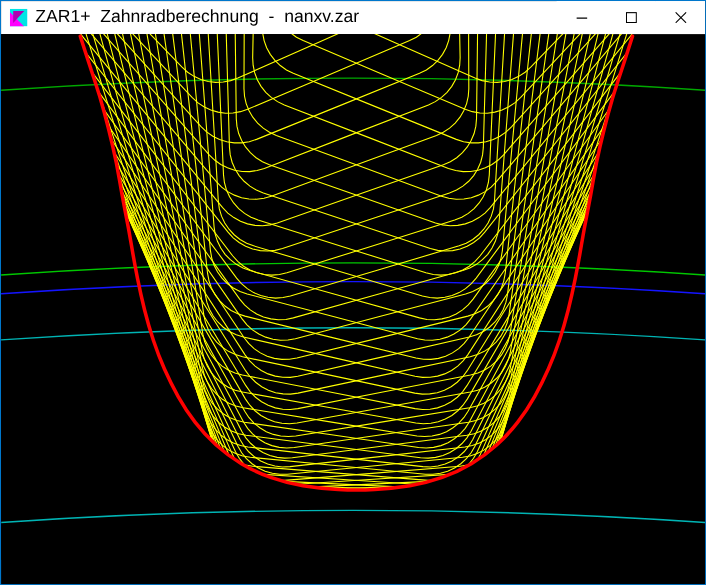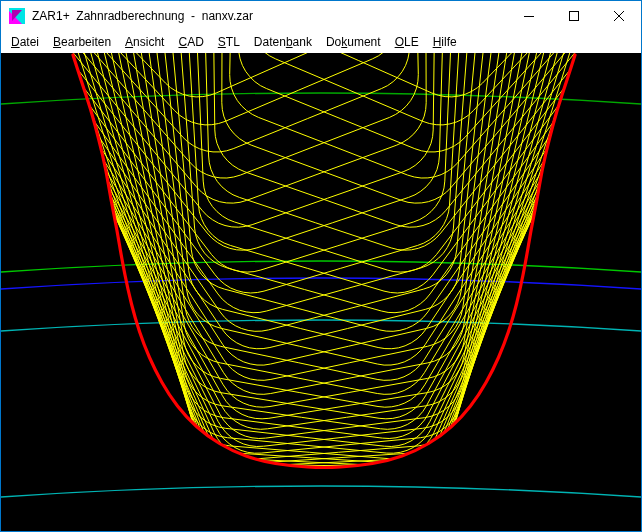--- a/index.html
+++ b/index.html
@@ -12,21 +12,21 @@
     position:relative;
     overflow:hidden;
   }
   .titlebar {
     height:30px; background:#ffffff; color:#000;
     display:flex; align-items:center;
     padding-left:8px;
   }
   .app-icon { width:16px; height:16px; margin-right:7px; flex:0 0 auto; }
   .title-text {
-    font-size:12px; white-space:pre; color:#000;
+    font-size:16px; white-space:pre; color:#000;
     flex:1 1 auto; overflow:hidden;
   }
   .winbtns { display:flex; height:100%; margin-left:auto; }
   .winbtn {
     width:45px; height:100%;
     display:flex; align-items:center; justify-content:center;
     background:#ffffff;
   }
   .menubar {
     height:22px; background:#ffffff; color:#000;
@@ -63,31 +63,20 @@
       </div>
       <div class="winbtn">
         <svg width="10" height="10" viewBox="0 0 10 10">
           <line x1="0" y1="0" x2="10" y2="10" stroke="#000" stroke-width="1"></line>
           <line x1="10" y1="0" x2="0" y2="10" stroke="#000" stroke-width="1"></line>
         </svg>
       </div>
     </div>
   </div>
 
-  <div class="menubar">
-      <span class="menu-item"><u>D</u>atei</span>
-      <span class="menu-item"><u>B</u>earbeiten</span>
-      <span class="menu-item"><u>A</u>nsicht</span>
-      <span class="menu-item"><u>C</u>AD</span>
-      <span class="menu-item"><u>S</u>TL</span>
-      <span class="menu-item">Daten<u>b</u>ank</span>
-      <span class="menu-item">Do<u>k</u>ument</span>
-      <span class="menu-item"><u>O</u>LE</span>
-      <span class="menu-item"><u>H</u>ilfe</span>
-    </div>
 
   <div class="client">
     <svg id="plot" class="plot" width="640" height="478" viewBox="0 0 640 478">
         <defs>
           <clipPath id="envclip">
             <polygon points="72,0 72,2 80,27 90,57 98,87 105,117 110,147 116,177 121,207 127,237 134,265 143,292 154,317 168,342 185,364 206,383 231,398 259,408 290,413 323,415 356,413 387,408 415,398 440,383 461,364 478,342 492,317 503,292 512,265 519,237 525,207 530,177 536,147 541,117 548,87 556,57 566,27 574,2 574,0"></polygon>
           </clipPath>
         </defs>
         <path d="M 0 51 Q 320 29 640 51" stroke="#00a800" fill="none" stroke-width="1.3"></path>
         <path d="M 0 219 Q 320 197 640 219" stroke="#00c800" fill="none" stroke-width="1.3"></path>

